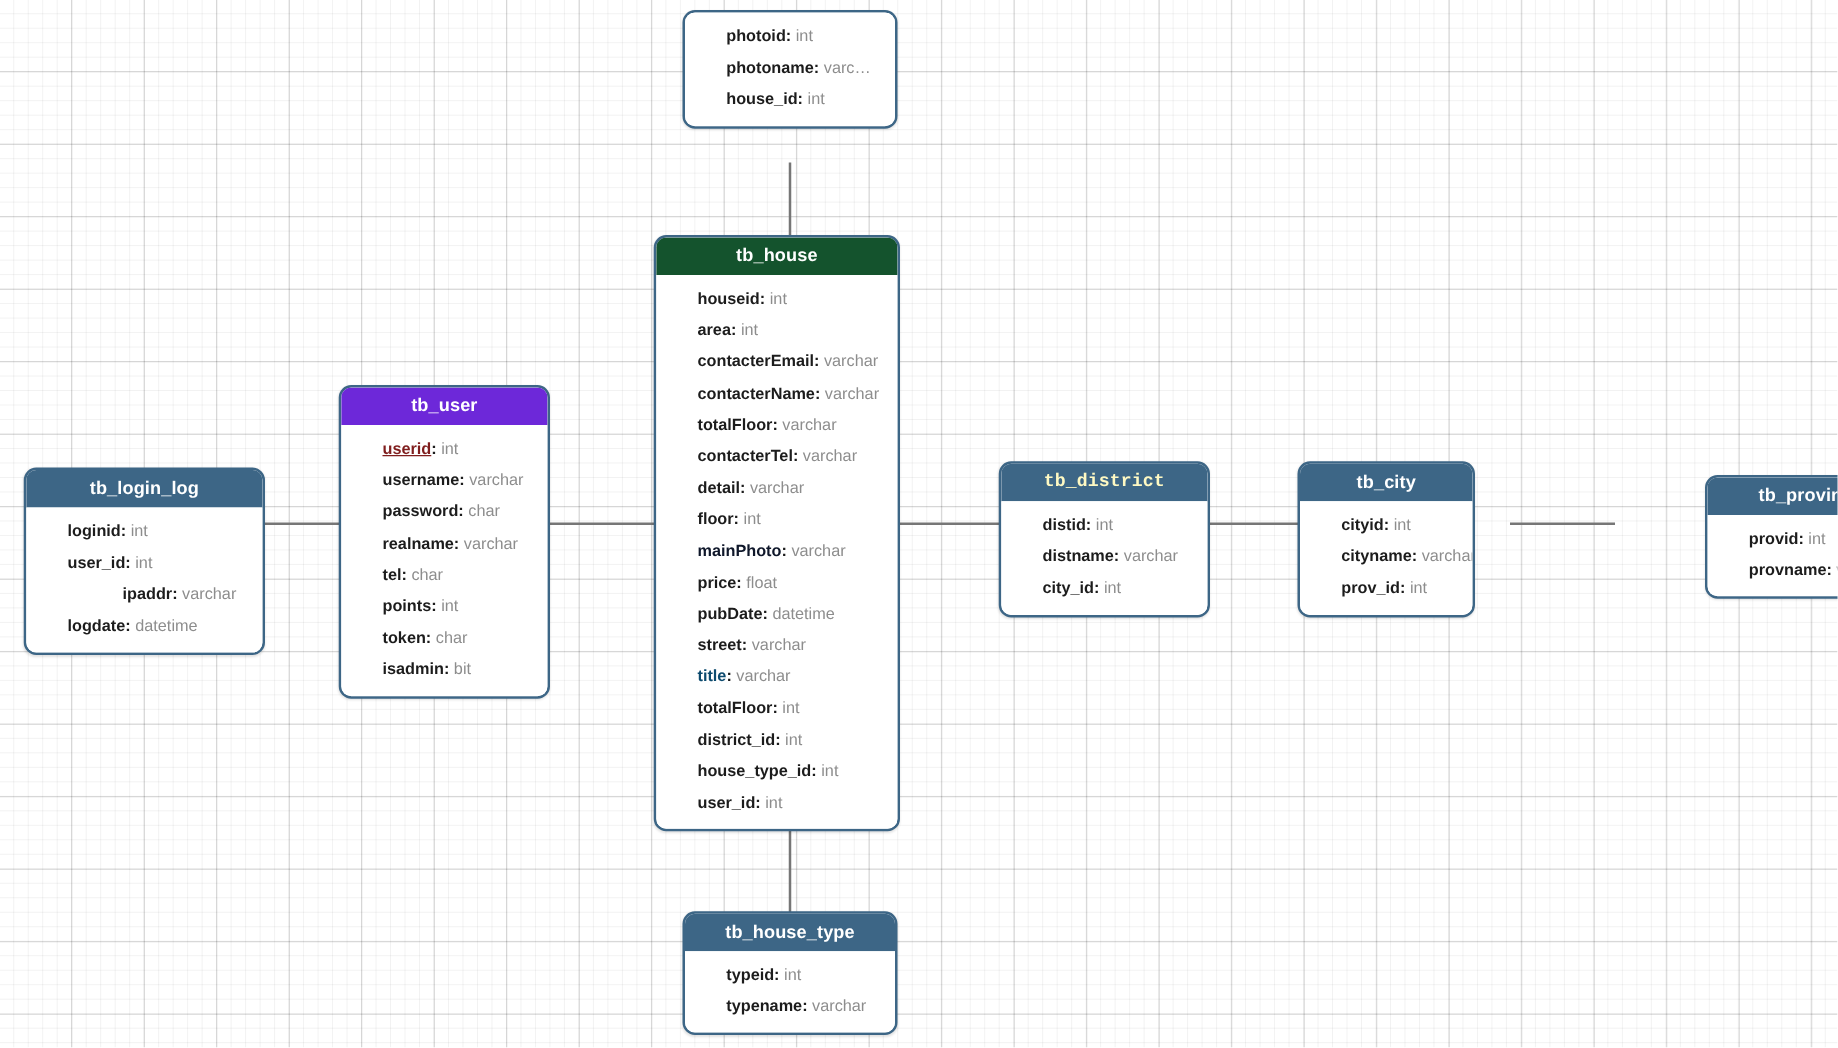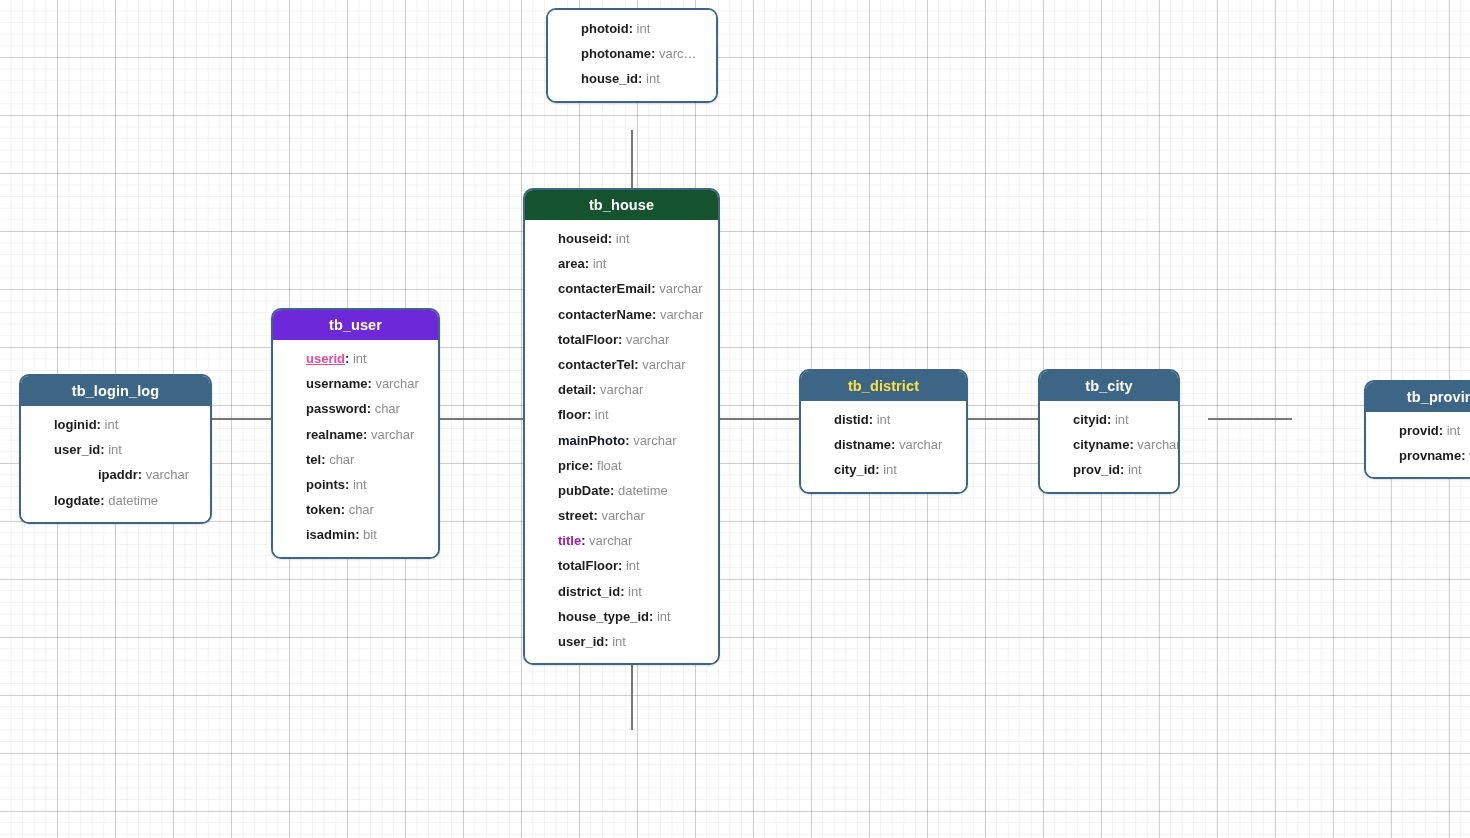--- a/index.html
+++ b/index.html
@@ -110,51 +110,51 @@
         <div class="field"><span class="fname" style="color: rgb(28, 28, 28);">contacterEmail</span><span class="fsep">: </span><span class="ftype" style="color: rgb(141, 141, 141);">varchar</span></div>
         <div class="field"><span class="fname" style="color: rgb(28, 28, 28);">contacterName</span><span class="fsep">: </span><span class="ftype" style="color: rgb(141, 141, 141);">varchar</span></div>
         <div class="field"><span class="fname" style="color: rgb(28, 28, 28);">totalFloor</span><span class="fsep">: </span><span class="ftype" style="color: rgb(141, 141, 141);">varchar</span></div>
         <div class="field"><span class="fname" style="color: rgb(28, 28, 28);">contacterTel</span><span class="fsep">: </span><span class="ftype" style="color: rgb(141, 141, 141);">varchar</span></div>
         <div class="field"><span class="fname" style="color: rgb(28, 28, 28);">detail</span><span class="fsep">: </span><span class="ftype" style="color: rgb(141, 141, 141);">varchar</span></div>
         <div class="field"><span class="fname" style="color: rgb(28, 28, 28);">floor</span><span class="fsep">: </span><span class="ftype" style="color: rgb(141, 141, 141);">int</span></div>
         <div class="field"><span class="fname" style="color: #0f172a;">mainPhoto</span><span class="fsep">: </span><span class="ftype" style="color: rgb(141, 141, 141);">varchar</span></div>
         <div class="field"><span class="fname" style="color: rgb(28, 28, 28);">price</span><span class="fsep">: </span><span class="ftype" style="color: rgb(141, 141, 141);">float</span></div>
         <div class="field"><span class="fname" style="color: rgb(28, 28, 28);">pubDate</span><span class="fsep">: </span><span class="ftype" style="color: rgb(141, 141, 141);">datetime</span></div>
         <div class="field"><span class="fname" style="color: rgb(28, 28, 28);">street</span><span class="fsep">: </span><span class="ftype" style="color: rgb(141, 141, 141);">varchar</span></div>
-        <div class="field"><span class="fname" style="color: #a21caf;">title</span><span class="fsep">: </span><span class="ftype" style="color: rgb(141, 141, 141);">varchar</span></div>
+        <div class="field"><span class="fname" style="color: #0c4a6e;">title</span><span class="fsep">: </span><span class="ftype" style="color: rgb(141, 141, 141);">varchar</span></div>
         <div class="field"><span class="fname" style="color: rgb(28, 28, 28);">totalFloor</span><span class="fsep">: </span><span class="ftype" style="color: rgb(141, 141, 141);">int</span></div>
         <div class="field"><span class="fname" style="color: rgb(28, 28, 28);">district_id</span><span class="fsep">: </span><span class="ftype" style="color: rgb(141, 141, 141);">int</span></div>
         <div class="field"><span class="fname" style="color: rgb(28, 28, 28);">house_type_id</span><span class="fsep">: </span><span class="ftype" style="color: rgb(141, 141, 141);">int</span></div>
         <div class="field"><span class="fname" style="color: rgb(28, 28, 28);">user_id</span><span class="fsep">: </span><span class="ftype" style="color: rgb(141, 141, 141);">int</span></div>
       </div>
     </div>
     <div class="entity" style="left: 271px; top: 308px; width: 169px; border-color: rgb(61, 102, 134);">
       <div class="entity-header" style="background: #6d28d9; color: rgb(255, 255, 255);">tb_user</div>
       <div class="entity-body">
-        <div class="field"><span class="fname" style="color: #ec4899; text-decoration: underline;">userid</span><span class="fsep">: </span><span class="ftype" style="color: rgb(141, 141, 141);">int</span></div>
+        <div class="field"><span class="fname" style="color: #7f1d1d; text-decoration: underline;">userid</span><span class="fsep">: </span><span class="ftype" style="color: rgb(141, 141, 141);">int</span></div>
         <div class="field"><span class="fname" style="color: rgb(28, 28, 28);">username</span><span class="fsep">: </span><span class="ftype" style="color: rgb(141, 141, 141);">varchar</span></div>
         <div class="field"><span class="fname" style="color: rgb(28, 28, 28);">password</span><span class="fsep">: </span><span class="ftype" style="color: rgb(141, 141, 141);">char</span></div>
         <div class="field"><span class="fname" style="color: rgb(28, 28, 28);">realname</span><span class="fsep">: </span><span class="ftype" style="color: rgb(141, 141, 141);">varchar</span></div>
         <div class="field"><span class="fname" style="color: rgb(28, 28, 28);">tel</span><span class="fsep">: </span><span class="ftype" style="color: rgb(141, 141, 141);">char</span></div>
         <div class="field"><span class="fname" style="color: rgb(28, 28, 28);">points</span><span class="fsep">: </span><span class="ftype" style="color: rgb(141, 141, 141);">int</span></div>
         <div class="field"><span class="fname" style="color: rgb(28, 28, 28);">token</span><span class="fsep">: </span><span class="ftype" style="color: rgb(141, 141, 141);">char</span></div>
         <div class="field"><span class="fname" style="color: rgb(28, 28, 28);">isadmin</span><span class="fsep">: </span><span class="ftype" style="color: rgb(141, 141, 141);">bit</span></div>
       </div>
     </div>
     <div class="entity" style="left: 19px; top: 374px; width: 193px; border-color: rgb(61, 102, 134);">
       <div class="entity-header" style="background: rgb(61, 102, 134); color: rgb(255, 255, 255);">tb_login_log</div>
       <div class="entity-body">
         <div class="field"><span class="fname" style="color: rgb(28, 28, 28);">loginid</span><span class="fsep">: </span><span class="ftype" style="color: rgb(141, 141, 141);">int</span></div>
         <div class="field"><span class="fname" style="color: rgb(28, 28, 28);">user_id</span><span class="fsep">: </span><span class="ftype" style="color: rgb(141, 141, 141);">int</span></div>
         <div class="field"><span class="fname" style="color: rgb(28, 28, 28); padding-left: 44px;">ipaddr</span><span class="fsep">: </span><span class="ftype" style="color: rgb(141, 141, 141);">varchar</span></div>
         <div class="field"><span class="fname" style="color: rgb(28, 28, 28);">logdate</span><span class="fsep">: </span><span class="ftype" style="color: rgb(141, 141, 141);">datetime</span></div>
       </div>
     </div>
     <div class="entity" style="left: 799px; top: 369px; width: 169px; border-color: rgb(61, 102, 134);">
-      <div class="entity-header" style="background: rgb(61, 102, 134); color: #fde047;">tb_district</div>
+      <div class="entity-header" style="background: rgb(61, 102, 134); color: #fef9c3; font-family: Liberation Mono, monospace;">tb_district</div>
       <div class="entity-body">
         <div class="field"><span class="fname" style="color: rgb(28, 28, 28);">distid</span><span class="fsep">: </span><span class="ftype" style="color: rgb(141, 141, 141);">int</span></div>
         <div class="field"><span class="fname" style="color: rgb(28, 28, 28);">distname</span><span class="fsep">: </span><span class="ftype" style="color: rgb(141, 141, 141);">varchar</span></div>
         <div class="field"><span class="fname" style="color: rgb(28, 28, 28);">city_id</span><span class="fsep">: </span><span class="ftype" style="color: rgb(141, 141, 141);">int</span></div>
       </div>
     </div>
     <div class="entity" style="left: 1038px; top: 369px; width: 142px; border-color: rgb(61, 102, 134);">
       <div class="entity-header" style="background: rgb(61, 102, 134); color: rgb(255, 255, 255);">tb_city</div>
       <div class="entity-body">
         <div class="field"><span class="fname" style="color: rgb(28, 28, 28);">cityid</span><span class="fsep">: </span><span class="ftype" style="color: rgb(141, 141, 141);">int</span></div>
@@ -162,13 +162,20 @@
         <div class="field"><span class="fname" style="color: rgb(28, 28, 28);">prov_id</span><span class="fsep">: </span><span class="ftype" style="color: rgb(141, 141, 141);">int</span></div>
       </div>
     </div>
     <div class="entity" style="left: 1364px; top: 380px; width: 169px; border-color: rgb(61, 102, 134);">
       <div class="entity-header" style="background: rgb(61, 102, 134); color: rgb(255, 255, 255);">tb_province</div>
       <div class="entity-body">
         <div class="field"><span class="fname" style="color: rgb(28, 28, 28);">provid</span><span class="fsep">: </span><span class="ftype" style="color: rgb(141, 141, 141);">int</span></div>
         <div class="field"><span class="fname" style="color: rgb(28, 28, 28);">provname</span><span class="fsep">: </span><span class="ftype" style="color: rgb(141, 141, 141);">varchar</span></div>
       </div>
     </div>
+    <div class="entity" style="left: 546px; top: 729px; width: 172px; border-color: rgb(61, 102, 134);">
+      <div class="entity-header" style="background: rgb(61, 102, 134); color: rgb(255, 255, 255);">tb_house_type</div>
+      <div class="entity-body">
+        <div class="field"><span class="fname" style="color: rgb(28, 28, 28);">typeid</span><span class="fsep">: </span><span class="ftype" style="color: rgb(141, 141, 141);">int</span></div>
+        <div class="field"><span class="fname" style="color: rgb(28, 28, 28);">typename</span><span class="fsep">: </span><span class="ftype" style="color: rgb(141, 141, 141);">varchar</span></div>
+      </div>
+    </div>
   </div>
 
 </body></html>

